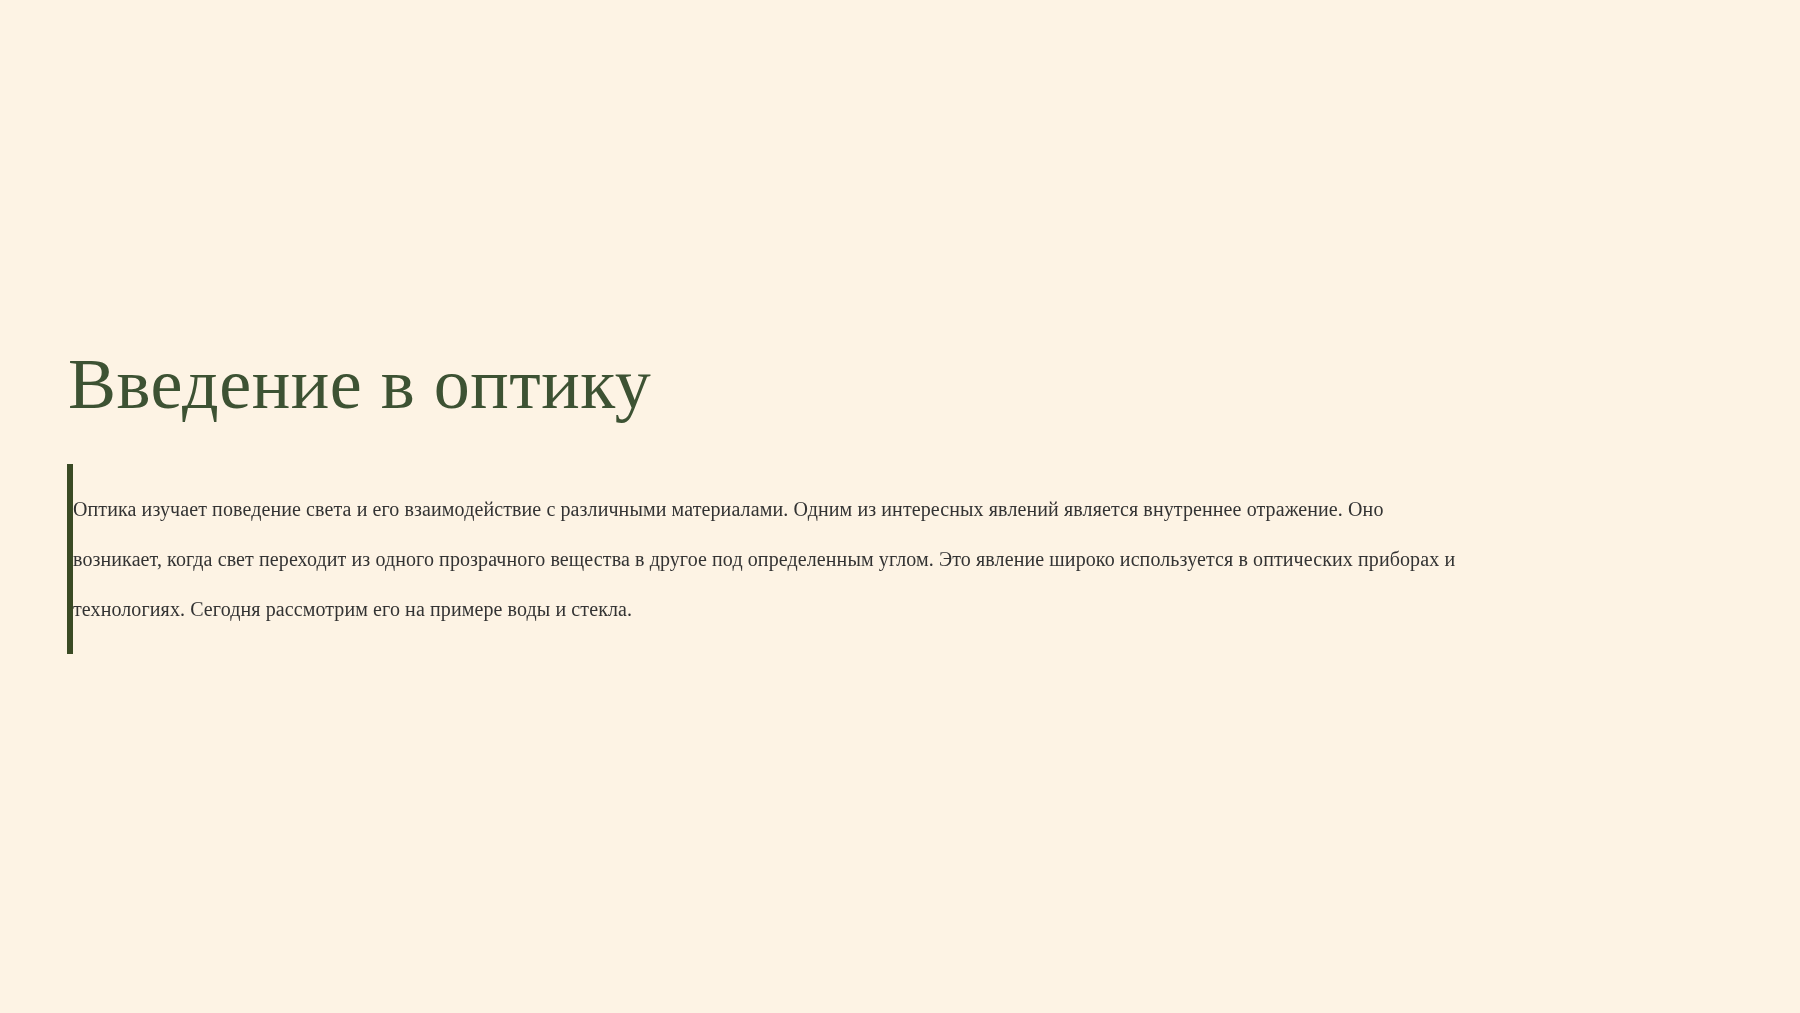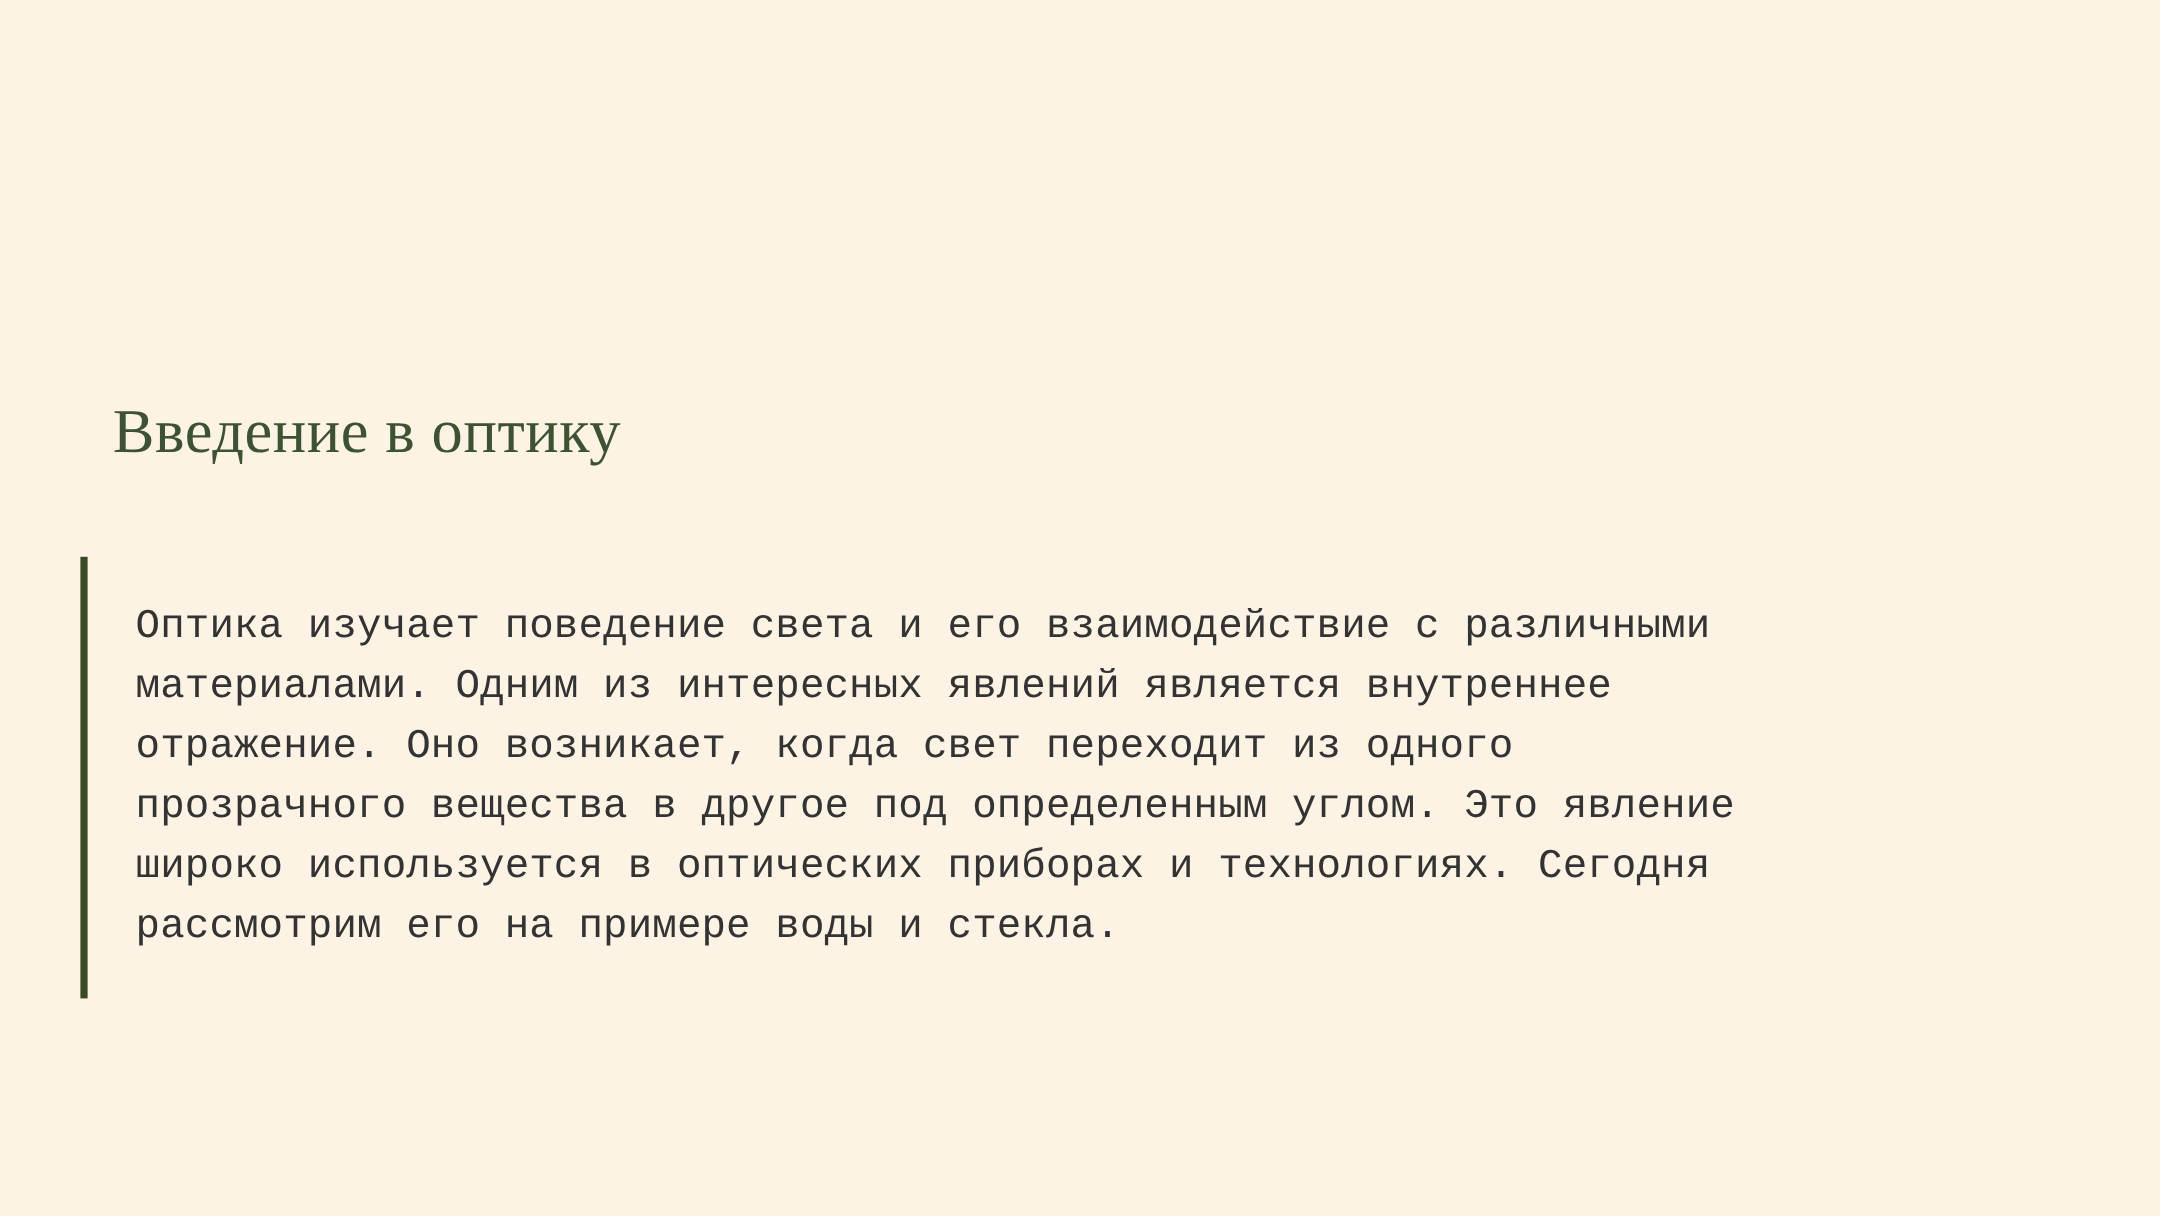--- a/index.html
+++ b/index.html
@@ -21,27 +21,26 @@
     inset: 0;
     background: #fdf3e4;
   }
 
   
   .slide-title {
     position: absolute;
     left: 68px;
     top: 300px;
     font-family: "Liberation Serif", "DejaVu Serif", serif;
-    font-size: 52px;
+    font-size: 72px;
     line-height: 1.0;
     font-weight: 400;
     color: #3d5233;
     letter-spacing: 0.5px;
     white-space: nowrap;
-    margin-left: 26px;
   }
 
   
   .body-block {
     position: absolute;
     left: 67px;
     top: 464px;
     width: 1600px;
     display: flex;
     align-items: stretch;
@@ -49,23 +48,22 @@
 
   .accent-bar {
     flex: 0 0 auto;
     width: 6px;
     background: #3a4a24;
     border-radius: 0;
   }
 
   .body-text {
     flex: 1 1 auto;
-    padding-left: 40px;
-    font-family: Liberation Mono, monospace;
-    font-size: 34px;
+    font-family: Liberation Serif, serif;
+    font-size: 20px;
     line-height: 50px;
     color: #333333;
     letter-spacing: 0.1px;
     max-width: 1390px;
   }
 </style>
 </head>
 <body>
 
 <div class="slide">

